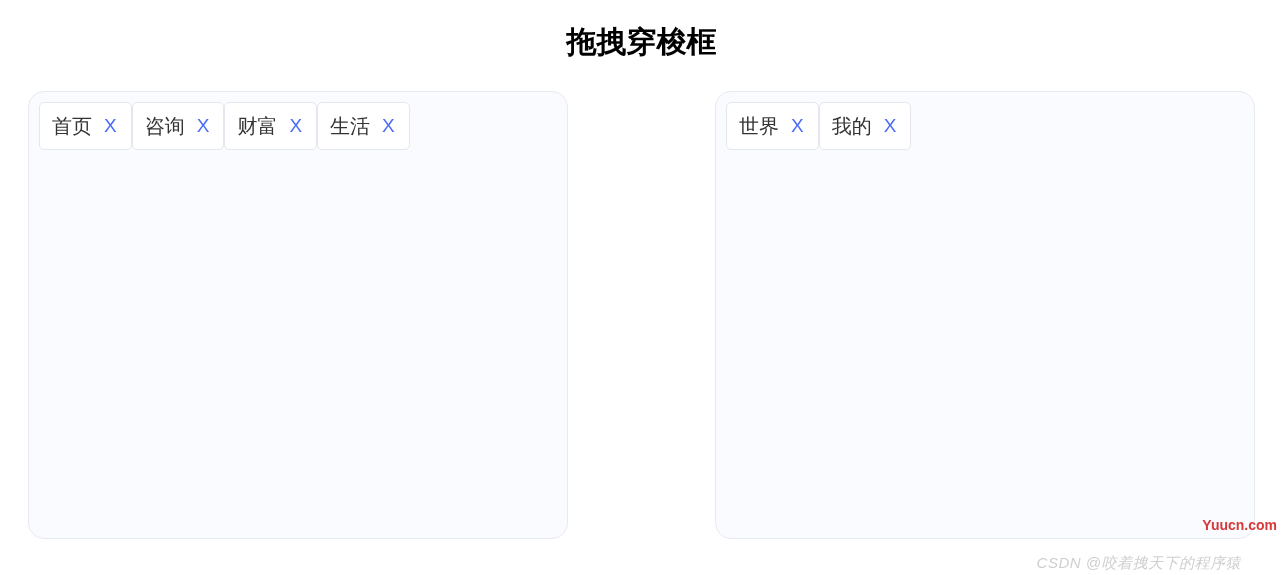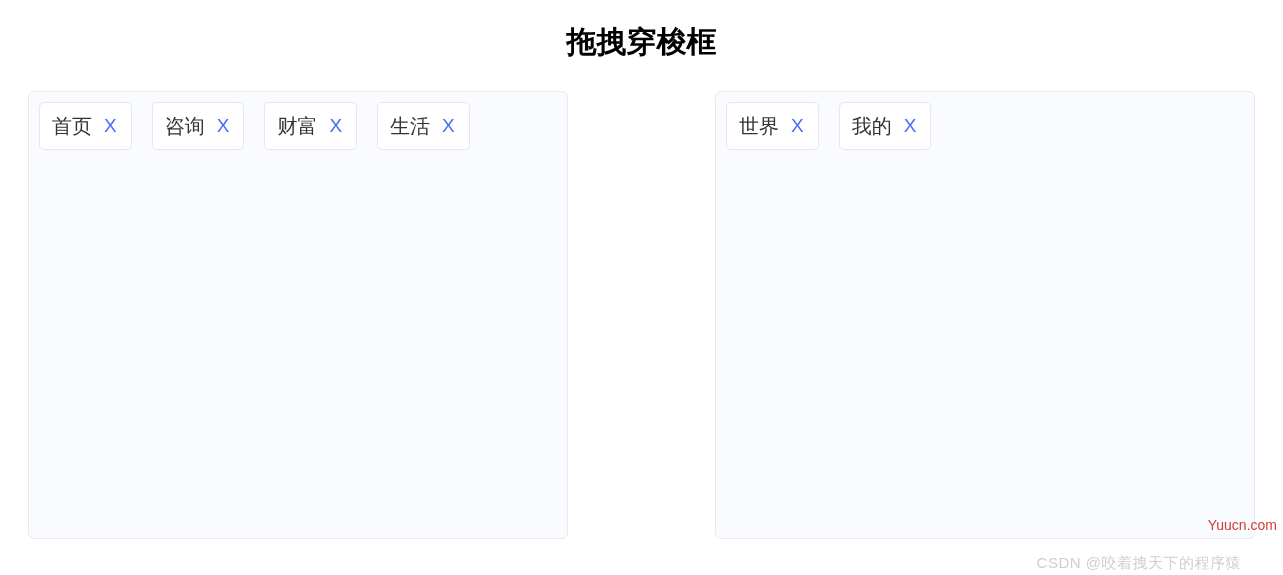--- a/index.html
+++ b/index.html
@@ -25,26 +25,26 @@
     .container {
       display: flex;
       justify-content: space-between;
       padding: 0 28px;
     }
     .panel {
       width: 540px;
       height: 448px;
       background: #fafbff;
       border: 1px solid #e8eaf2;
-      border-radius: 6px;
+      border-radius: 16px;
       padding: 10px;
       display: flex;
       flex-wrap: wrap;
       align-content: flex-start;
-      gap: 20px;
+      gap: 0;
     }
     .tag {
       display: inline-flex;
       align-items: center;
       background: #ffffff;
       border: 1px solid #e4e7ed;
       border-radius: 5px;
       padding: 8px 12px;
       font-size: 20px;
       color: #333;
@@ -61,28 +61,29 @@
       cursor: pointer;
       padding: 0 2px;
     }
     .watermark-bottom {
       position: absolute;
       bottom: 2px;
       right: 42px;
       font-size: 15px;
       color: #cfcfcf;
       letter-spacing: 0.5px;
+      font-style: italic;
     }
     .watermark-site {
       position: absolute;
       right: 6px;
       bottom: 42px;
       font-size: 14px;
       color: #d43a3a;
-      font-weight: 400;
+      font-weight: 700;
     }
   </style>
 </head>
 <body>
 
 <h1 class="title">拖拽穿梭框</h1>
 
 <div class="container">
 
   <div class="panel">

